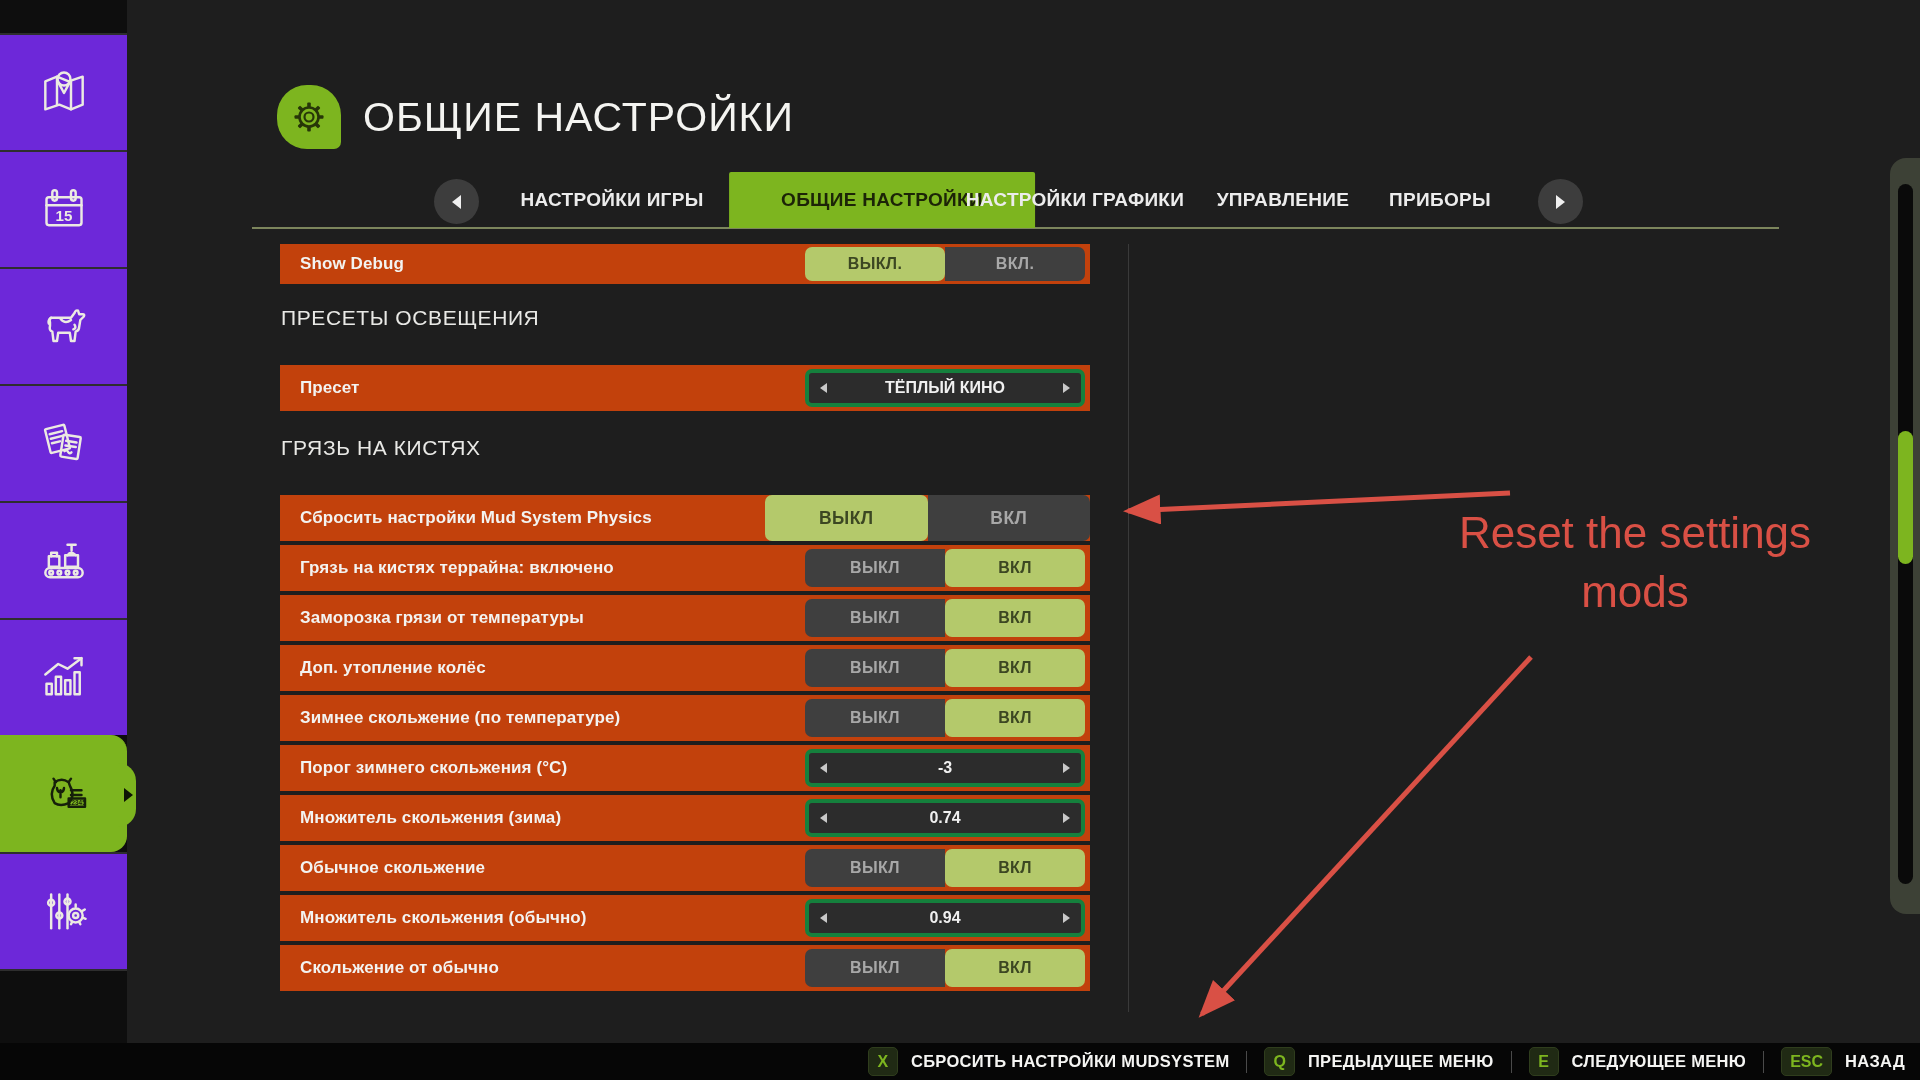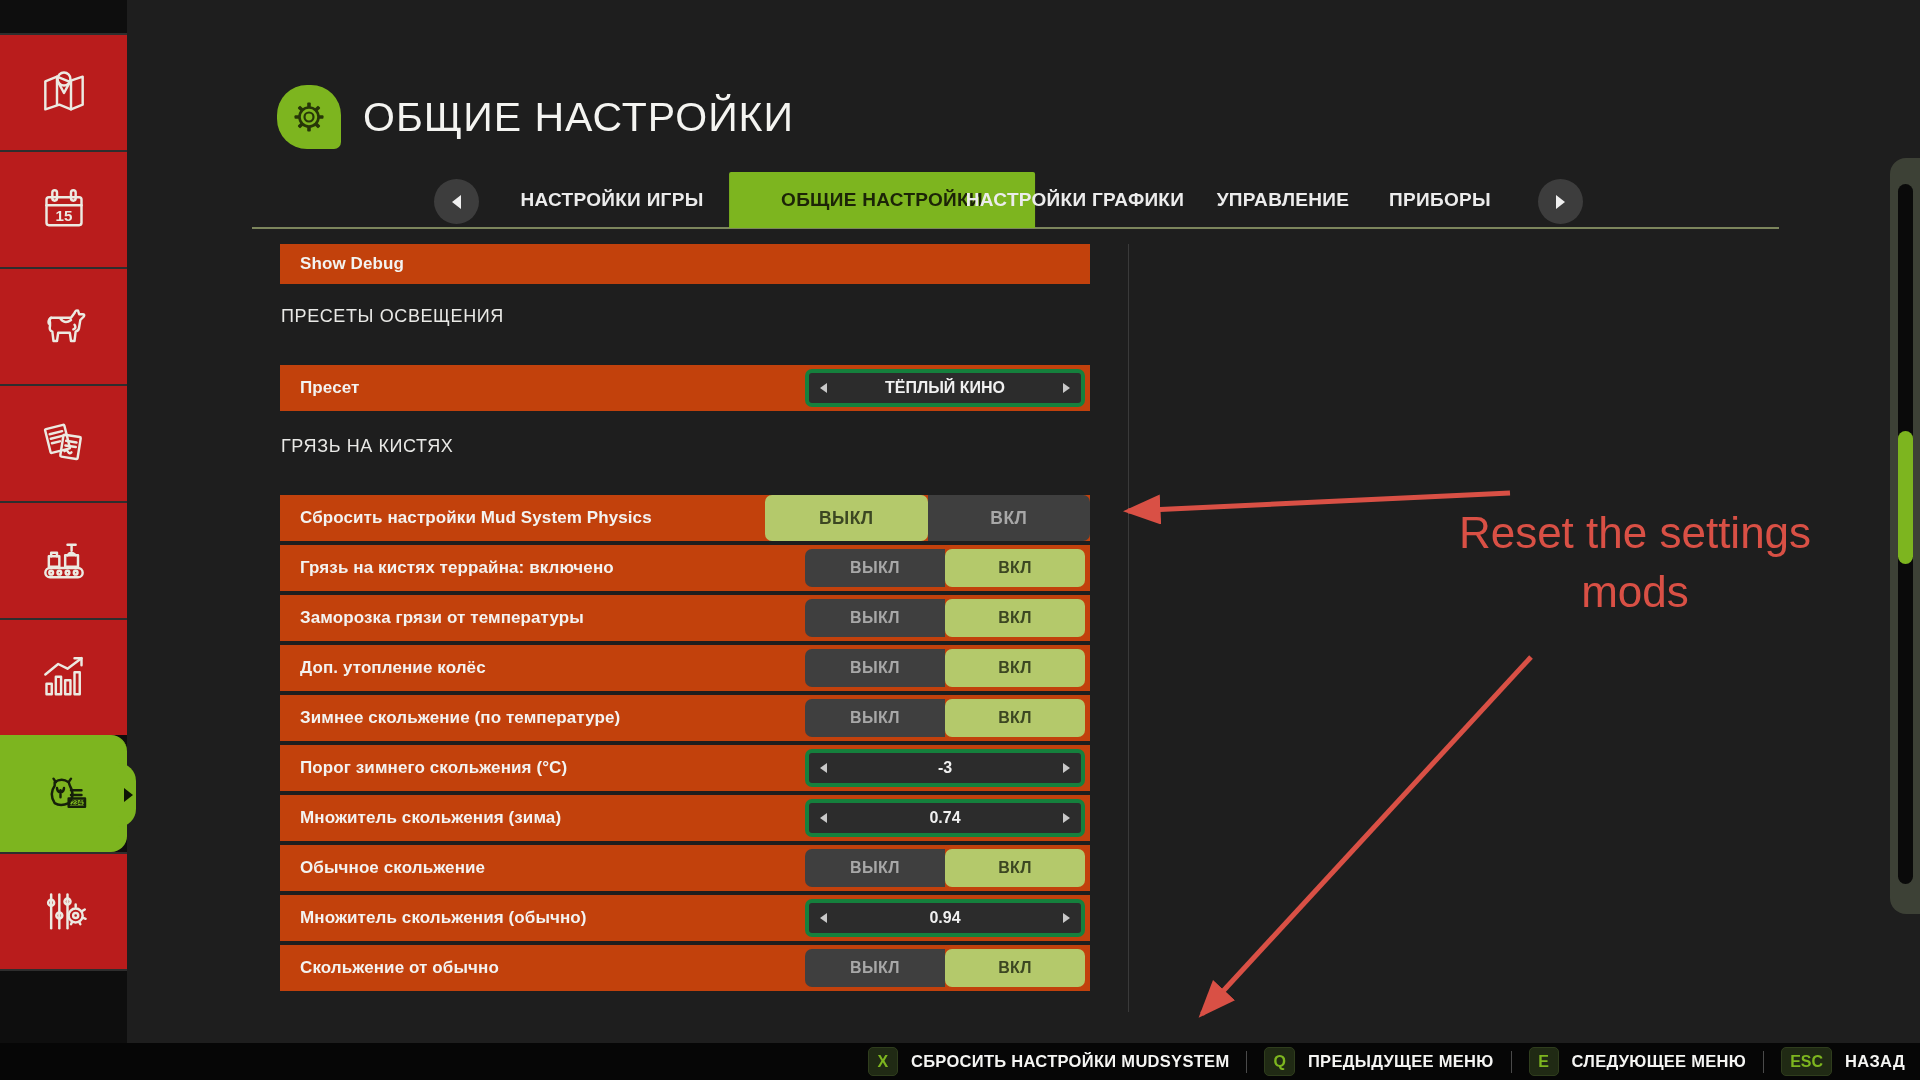--- a/index.html
+++ b/index.html
@@ -7,21 +7,21 @@
   body {
     position:relative;
     background:#1e1e1e;
     font-family:"Liberation Sans", sans-serif;
     color:#f2f2f2;
   }
   
   .sidebar { position:absolute; left:0; top:0; width:127px; height:1080px; background:#0e0e0e; }
   .side-item {
     position:absolute; left:0; width:127px; height:117px;
-    background:#b91c1c; border-top:2px solid #2e2e2e;
+    background:#6d28d9; border-top:2px solid #2e2e2e;
     display:flex; align-items:center; justify-content:center;
   }
   .side-item.selected {
     background:#7db51f; border-top-color:#7db51f;
     border-radius:0 16px 16px 0; z-index:3;
   }
   .side-item.selected::after {
     content:""; position:absolute; right:-9px; top:50%; margin-top:-32px;
     width:24px; height:64px; background:#7db51f; border-radius:0 18px 18px 0; z-index:-1;
   }
@@ -60,21 +60,21 @@
   .nav-arrow .tri-l { width:0;height:0;border-top:7px solid transparent;border-bottom:7px solid transparent;border-right:9px solid #f0f0f0; }
   .nav-arrow .tri-r { width:0;height:0;border-top:7px solid transparent;border-bottom:7px solid transparent;border-left:9px solid #f0f0f0; }
   .tab {
     position:absolute; top:172px; height:56px; line-height:56px;
     transform:translateX(-50%);
     font-size:19px; font-weight:700; letter-spacing:0.3px; color:#ececec; white-space:nowrap; z-index:2;
   }
   .tab.selected { background:#7db51f; color:#1c2407; padding:0 52px; border-radius:2px 2px 0 0; }
   .tab-underline { position:absolute; left:252px; top:227px; width:1527px; height:2px; background:#7c855c; z-index:1; }
   
-  .sec-title { position:absolute; left:281px; font-size:18px; font-weight:400; letter-spacing:0.6px; color:#e9e9e6; }
+  .sec-title { position:absolute; left:281px; font-size:21px; font-weight:400; letter-spacing:0.6px; color:#e9e9e6; }
   .row {
     position:absolute; left:280px; width:810px; height:46px; background:#c2410c;
     display:flex; align-items:center; padding-left:20px;
   }
   .row-clip { height:40px; }
   .rlabel { font-size:17px; font-weight:700; letter-spacing:0.1px; color:#f3f3f1; }
   .v-divider { position:absolute; left:1128px; top:244px; width:1px; height:768px; background:#3a3a3a; }
   
   .toggle { position:absolute; right:5px; top:50%; transform:translateY(-50%); width:280px; height:38px; display:flex; }
   .toggle .opt {
@@ -248,20 +248,24 @@
 <div class="tab" style="left:1440px">ПРИБОРЫ</div>
 <div class="nav-arrow" style="left:1538px">
   <span class="tri-r"></span>
 </div>
 <div class="tab-underline"></div>
 
 <div class="v-divider"></div>
 
 <div class="row row-clip" style="top:244px">
   <span class="rlabel">Show Debug</span>
+  <div class="toggle toggle-sm" data-val="off">
+    <div class="opt opt-off">ВЫКЛ.</div>
+    <div class="opt opt-on">ВКЛ.</div>
+  </div>
 </div>
 
 <div class="sec-title" style="top:306px">ПРЕСЕТЫ ОСВЕЩЕНИЯ</div>
 
 <div class="row" style="top:365px">
   <span class="rlabel">Пресет</span>
   <div class="selector">
     <span class="arr arr-l"></span>
     <span class="val">ТЁПЛЫЙ КИНО</span>
     <span class="arr arr-r"></span>

